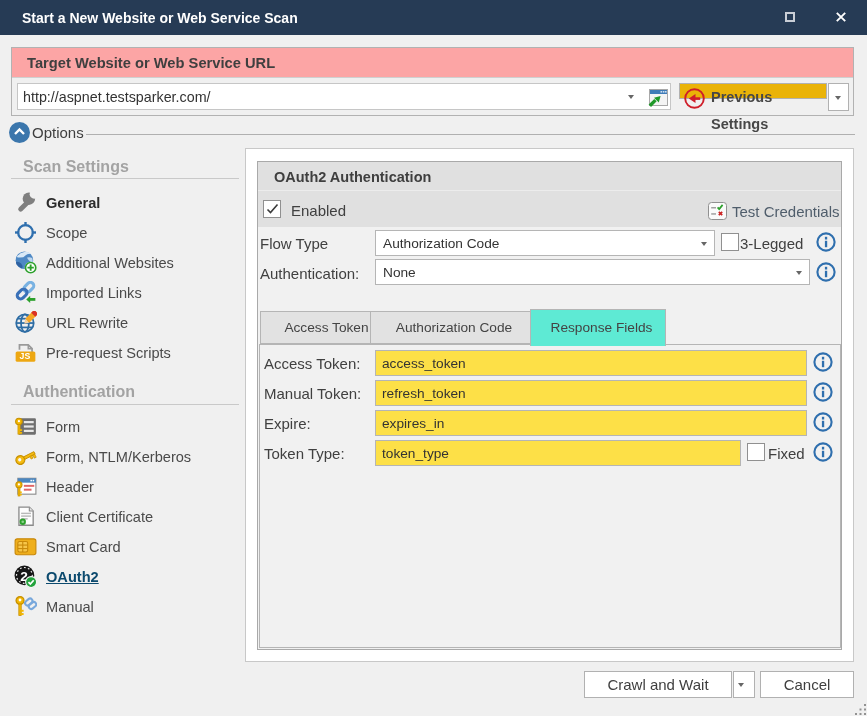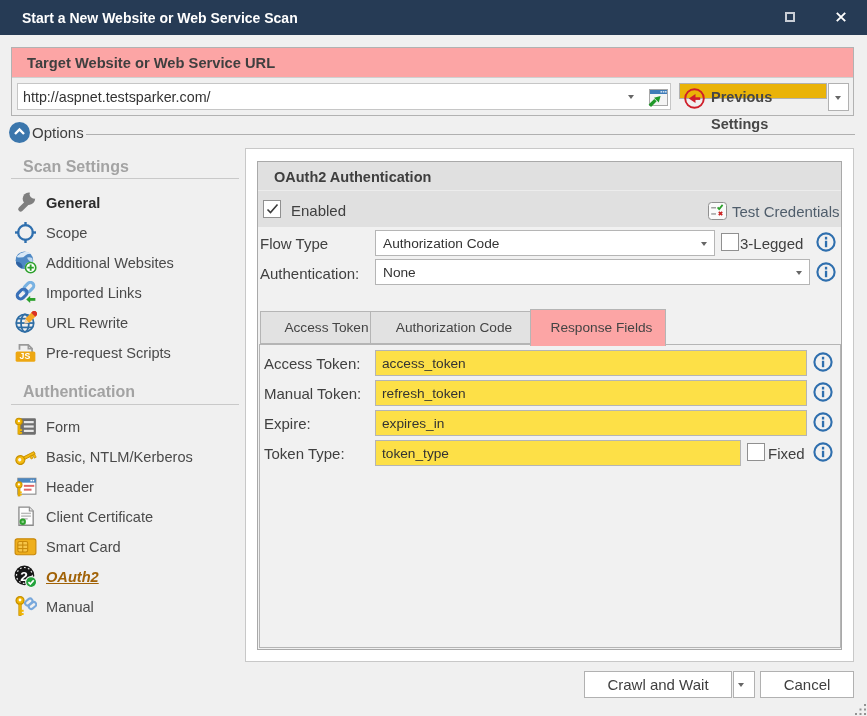--- a/index.html
+++ b/index.html
@@ -24,21 +24,21 @@
   .panel{left:245px;top:148px;width:609px;height:514px;background:#fff;border:1px solid #c8c8c8;box-sizing:border-box;}
   .gbox{left:257px;top:161px;width:585px;height:489px;border:1px solid #a9a9a9;background:#f1f1f1;box-sizing:border-box;}
   .gboxhdr{left:0;top:0;width:583px;height:29px;background:#e0e0e0;line-height:30px;font-size:14.5px;font-weight:bold;color:#3f3f3f;padding-left:16px;box-sizing:border-box;border-bottom:1px solid #ececec;}
   .graystrip{left:0;top:29px;width:583px;height:36px;background:#e0e0e0;}
   .cb{background:#fff;border:1px solid #909090;box-sizing:border-box;width:18px;height:18px;}
   .lbl{font-size:15px;color:#404040;}
   .combo{background:#fff;border:1px solid #b5b5b5;box-sizing:border-box;}
   .combotext{font-size:13.7px;color:#333;position:absolute;left:7px;top:0;line-height:25px;}
   .darr{position:absolute;width:0;height:0;border-left:3.5px solid transparent;border-right:3.5px solid transparent;border-top:4.5px solid #666;}
   .tab{top:311px;height:33px;background:#e2e2e2;border:1px solid #b5b5b5;box-sizing:border-box;text-align:center;font-size:13.7px;color:#444;line-height:31px;}
-  .tabactive{background:#fca5a5;border-bottom:none;height:37px;top:309px;line-height:35px;}
+  .tabactive{background:#5eead4;border-bottom:none;height:37px;top:309px;line-height:35px;}
   .tabpanel{left:259px;top:344px;width:582px;height:304px;background:#f1f1f1;border:1px solid #b5b5b5;box-sizing:border-box;}
   .input{background:#fde047;border:1px solid #b5b5b5;box-sizing:border-box;height:26px;}
   .inputtext{position:absolute;left:6px;top:0;line-height:25px;font-size:13.7px;color:#333;}
   .btn{background:#fff;border:1px solid #b1b1b1;box-sizing:border-box;height:27px;text-align:center;font-size:15px;color:#3f3f3f;line-height:26px;}
 </style>
 </head>
 <body>
 
 <div class="abs titlebar"></div>
 <div class="abs title">Start a New Website or Web Service Scan</div>
@@ -168,21 +168,21 @@
 
 <svg class="abs icon" style="top:445px;" viewBox="0 0 21 21">
   <g transform="rotate(-27 10 11)">
     <circle cx="5" cy="11.5" r="4" fill="#f5bb10" stroke="#c79000" stroke-width="1.2"></circle>
     <circle cx="4.6" cy="11.1" r="1.5" fill="#f6f6f6"></circle>
     <rect x="9" y="10.3" width="10.5" height="2.5" fill="#f5bb10" stroke="#c79000" stroke-width="0.8"></rect>
     <rect x="14.2" y="12.5" width="1.9" height="2.7" fill="#f5bb10" stroke="#c79000" stroke-width="0.6"></rect>
     <rect x="17.2" y="12.5" width="1.9" height="3.3" fill="#f5bb10" stroke="#c79000" stroke-width="0.6"></rect>
   </g>
 </svg>
-<div class="abs sitem" style="top:449px;">Basic, NTLM/Kerberos</div>
+<div class="abs sitem" style="top:449px;">Form, NTLM/Kerberos</div>
 
 <svg class="abs icon" style="top:475px;" viewBox="0 0 21 21">
   <rect x="3.5" y="3" width="16.5" height="14.5" fill="#fff" stroke="#8a8a8a" stroke-width="1"></rect>
   <rect x="3.5" y="3" width="16.5" height="4" fill="#4a86c0"></rect>
   <g fill="#fff">
       <rect x="15" y="4.4" width="1.4" height="1.4"></rect>
       <rect x="17" y="4.4" width="1.4" height="1.4"></rect>
     </g>
   <g fill="#e06666">
       <rect x="9" y="9" width="9.5" height="1.8"></rect>
@@ -220,21 +220,21 @@
 </svg>
 <div class="abs sitem" style="top:539px;">Smart Card</div>
 
 <svg class="abs icon" style="top:565px;" viewBox="0 0 21 21">
   <circle cx="9.5" cy="9.5" r="9" fill="#161616"></circle>
   <circle cx="9.5" cy="9.5" r="7.2" fill="none" stroke="#e8e8e8" stroke-width="1.1" stroke-dasharray="1.6 2.1"></circle>
   <text x="9.3" y="14.2" font-family="Liberation Sans" font-size="12.5" font-weight="bold" fill="#ffffff" text-anchor="middle">2</text>
   <circle cx="15.6" cy="15.6" r="5" fill="#23a33c" stroke="#f6f6f6" stroke-width="1"></circle>
   <path d="M13.2 15.7 L14.9 17.4 L18 13.9" stroke="#fff" stroke-width="1.6" fill="none"></path>
 </svg>
-<div class="abs sitem" style="top:569px;font-weight:bold;text-decoration:underline;color:#a16207;font-style:italic;">OAuth2</div>
+<div class="abs sitem" style="top:569px;font-weight:bold;text-decoration:underline;color:#0c4a6e;">OAuth2</div>
 
 <svg class="abs icon" style="top:595px;" viewBox="0 0 21 21">
   <circle cx="5.5" cy="5" r="3.6" fill="#f2b705" stroke="#c79000" stroke-width="1.2"></circle>
   <circle cx="5.5" cy="4.6" r="1.3" fill="#fff"></circle>
   <rect x="4.4" y="8.2" width="2.2" height="10.5" fill="#f2b705" stroke="#c79000" stroke-width="0.7"></rect>
   <rect x="6.4" y="13.5" width="2.4" height="1.8" fill="#f2b705"></rect>
     <rect x="6.4" y="16.5" width="2.4" height="1.8" fill="#f2b705"></rect>
   <g fill="none" stroke="#79a8dc" stroke-width="1.9">
     <rect x="9.8" y="4.2" width="7.4" height="4.4" rx="2.2" transform="rotate(-40 13.5 6.4)"></rect>
     <rect x="13.2" y="7.4" width="7.4" height="4.4" rx="2.2" transform="rotate(-40 16.9 9.6)"></rect>

